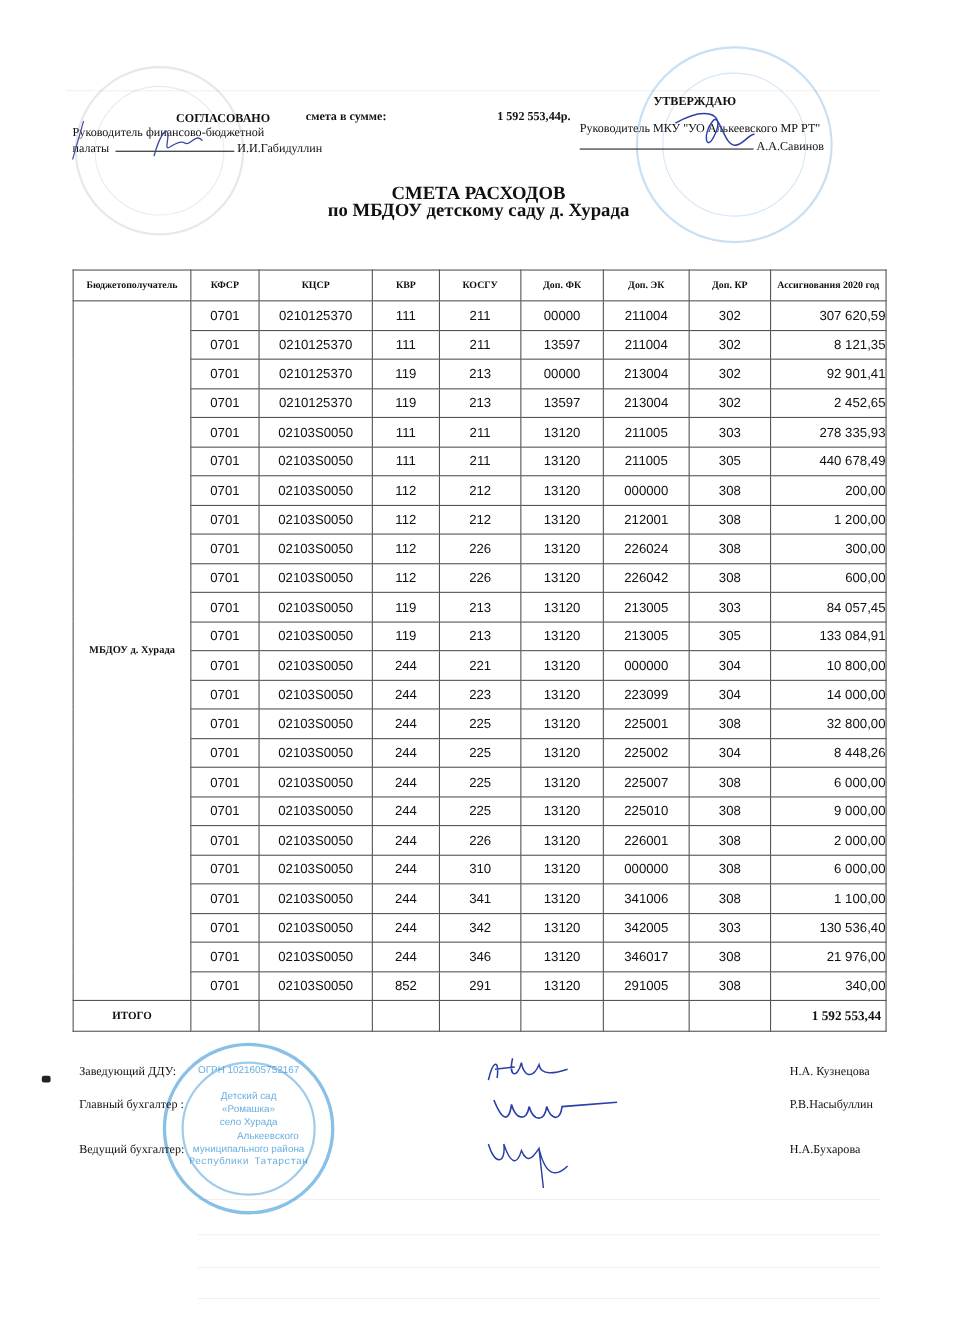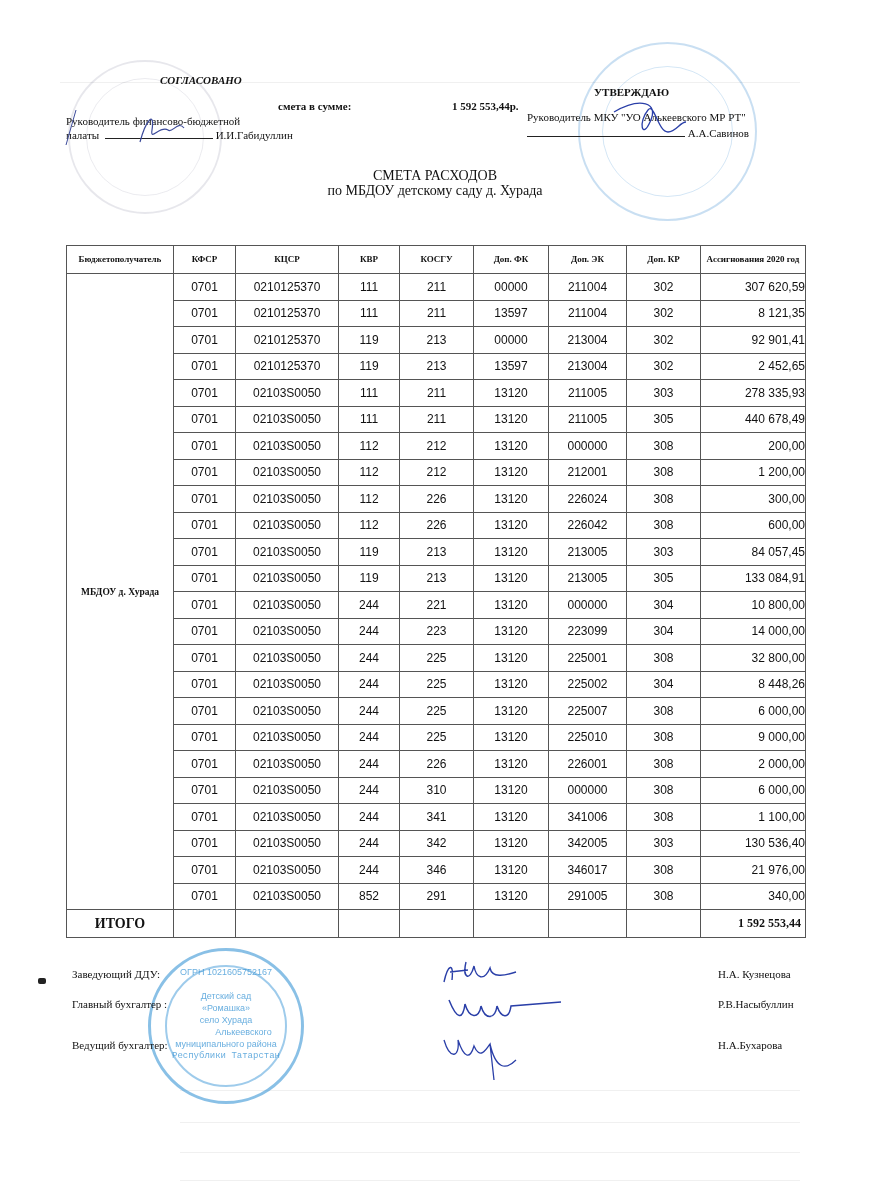--- a/index.html
+++ b/index.html
@@ -17,53 +17,53 @@
   .stamp-right { left:578px; top:42px; width:175px; height:175px; border:2px solid rgba(60,140,210,0.28); }
   .stamp-right::after { content:""; position:absolute; left:22px; top:22px; right:22px; bottom:22px; border-radius:50%; border:1px solid rgba(60,140,210,0.22); }
   .stamp-bottom { left:148px; top:948px; width:150px; height:150px; border:3px solid rgba(40,140,210,0.55); }
   .stamp-bottom::after { content:""; position:absolute; left:14px; top:14px; right:14px; bottom:14px; border-radius:50%; border:2px solid rgba(40,140,210,0.45); }
   .stamp-text { position:absolute; left:0; right:0; text-align:center; font-size:9px; color:rgba(40,140,210,0.7); font-family:"Liberation Sans", sans-serif; }
 
   
   .hdr-text { font-size:11px; white-space:nowrap; }
   .underline { border-bottom:1px solid #222; display:inline-block; }
 
-  .title-block { position:absolute; left:250px; width:370px; top:168px; text-align:center; font-weight:normal; font-size:14px; line-height:15px; }
+  .title-block { position:absolute; left:250px; width:370px; top:168px; text-align:center; font-weight:bold; font-size:17px; line-height:15px; }
 
   
   table.smeta {
     position:absolute; left:66px; top:245px; border-collapse:collapse;
     font-family:"Liberation Sans", sans-serif; font-size:12px;
   }
   table.smeta td, table.smeta th {
     border:1px solid #555; padding:0 5px; height:25.5px; text-align:center; vertical-align:middle;
   }
   table.smeta th {
     font-family:"Liberation Serif", serif; font-weight:bold; font-size:9px; height:27px; line-height:11px;
   }
   table.smeta td.amount { text-align:right; padding-right:0; }
   table.smeta td.recipient { font-family:"Liberation Serif", serif; font-weight:bold; font-size:9.5px; }
-  table.smeta td.total-label { font-family:"Liberation Serif", serif; font-weight:bold; font-size:14px; }
+  table.smeta td.total-label { font-family:"Liberation Serif", serif; font-weight:bold; font-size:10px; }
   table.smeta td.total-amount { font-family:"Liberation Serif", serif; font-weight:bold; font-size:12px; text-align:right; padding-right:4px; }
   table.smeta tr.total td { height:27px; }
   
   .ghost { position:absolute; background:rgba(0,0,0,0.06); }
 
   .sig-row { position:absolute; font-size:11px; white-space:nowrap; }
   .sig-scribble { position:absolute; }
 </style>
 </head>
 <body>
 
 <div class="stamp stamp-left"></div>
 <div class="stamp stamp-right"></div>
 
 <div class="ghost" style="left:60px; top:82px; width:740px; height:1px;"></div>
 
-<div class="abs hdr-text bold" style="left:160px; top:74px;font-style:italic;">СОГЛАСОВАНО</div>
+<div class="abs hdr-text bold" style="left:160px; top:102px;">СОГЛАСОВАНО</div>
 <div class="abs hdr-text" style="left:66px; top:115px;">Руководитель финансово-бюджетной</div>
 <div class="abs hdr-text" style="left:66px; top:129px;">
   <span>палаты</span>
   <span class="underline" style="width:108px; margin-left:3px;"></span>
   <span>И.И.Габидуллин</span>
 </div>
 <svg class="sig-scribble" style="left:60px; top:100px;" width="140" height="50">
   <path d="M16 10 L6 45" stroke="#3b4a9a" stroke-width="1" fill="none"></path>
   <path d="M80 42 C 86 20, 95 10, 92 30 C 90 42, 100 25, 108 30 C 112 34, 118 20, 124 28" stroke="#3b4a9a" stroke-width="1.2" fill="none"></path>
 </svg>

